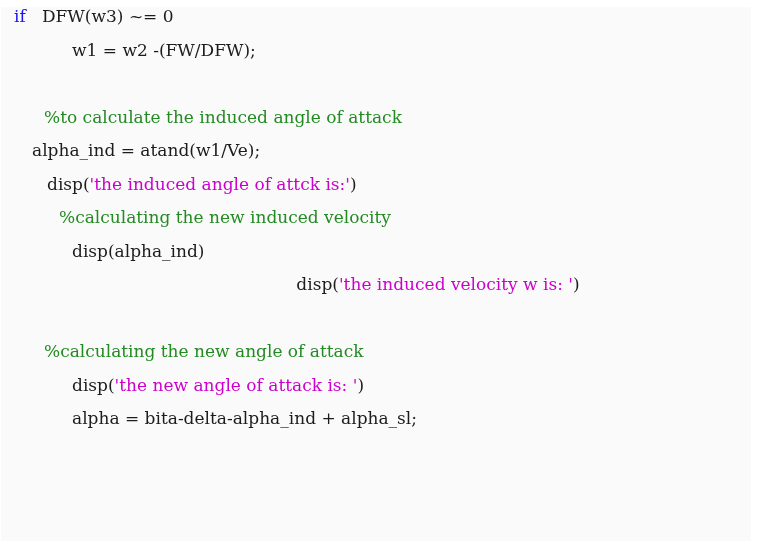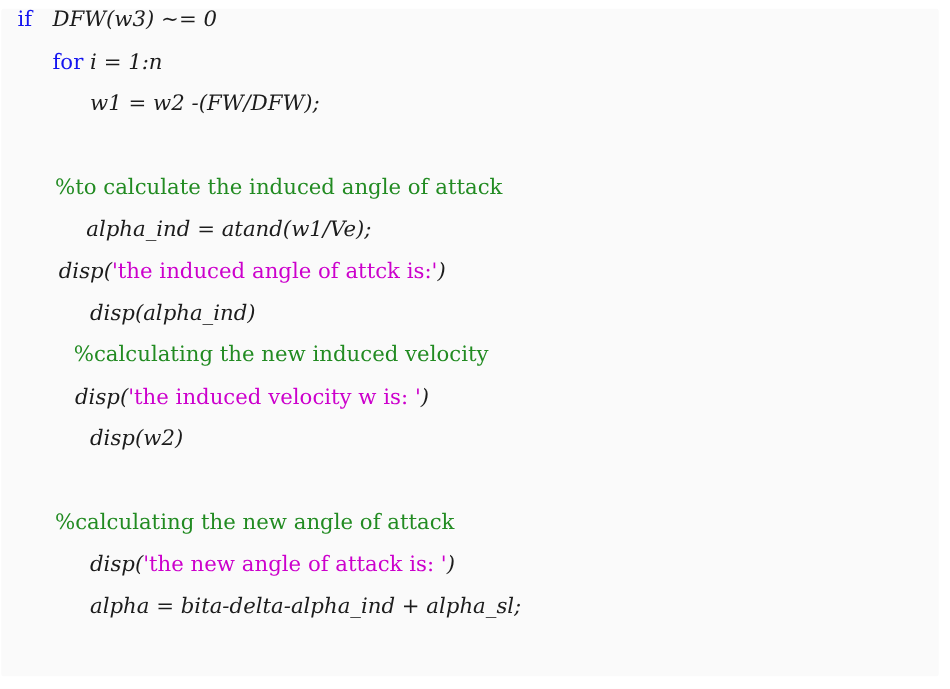--- a/index.html
+++ b/index.html
@@ -29,38 +29,36 @@
     top: 0;
     width: 760px;
     font-size: 17px;
   }
   .code-line {
     height: 33.5px;
     line-height: 33.5px;
     white-space: pre;
     color: var(--c-plain, #1c1c1c);
   }
-  .seg-plain   { color: var(--c-plain, #1c1c1c); font-style: italic; }
+  .seg-plain   { color: var(--c-plain, #1c1c1c); }
   .seg-keyword { color: var(--c-keyword, #0000ff); text-align: right; }
   .seg-comment { color: var(--c-comment, #228b22); }
   .seg-string  { color: var(--c-string, #cc00cc); }
 </style>
 </head>
 <body>
 
 <div class="code-panel"></div>
 <div class="code-block">
     <div class="code-line" style="padding-left: 14px;"><span class="seg-keyword">if</span><span class="seg-plain">   DFW(w3) ~= 0</span></div>
-    <div class="code-line" style="padding-left: 42px;"><span class="seg-keyword">for</span><span class="seg-plain"> i = 1:n</span></div>
     <div class="code-line" style="padding-left: 72px;"><span class="seg-plain">w1 = w2 -(FW/DFW);</span></div>
     <div class="code-line" style="padding-left: 0px;"></div>
     <div class="code-line" style="padding-left: 44px;"><span class="seg-comment">%to calculate the induced angle of attack</span></div>
-    <div class="code-line" style="padding-left: 69px;"><span class="seg-plain">alpha_ind = atand(w1/Ve);</span></div>
+    <div class="code-line" style="padding-left: 32px;"><span class="seg-plain">alpha_ind = atand(w1/Ve);</span></div>
     <div class="code-line" style="padding-left: 47px;"><span class="seg-plain">disp(</span><span class="seg-string">'the induced angle of attck is:'</span><span class="seg-plain">)</span></div>
+    <div class="code-line" style="padding-left: 59px;"><span class="seg-comment">%calculating the new induced velocity</span></div>
     <div class="code-line" style="padding-left: 72px;"><span class="seg-plain">disp(alpha_ind)</span></div>
-    <div class="code-line" style="padding-left: 59px;"><span class="seg-comment">%calculating the new induced velocity</span></div>
-    <div class="code-line" style="padding-left: 60px;"><span class="seg-plain">disp(</span><span class="seg-string">'the induced velocity w is: '</span><span class="seg-plain">)</span></div>
-    <div class="code-line" style="padding-left: 72px;"><span class="seg-plain">disp(w2)</span></div>
+    <div class="code-line" style="padding-left: 116px; text-align: center;"><span class="seg-plain">disp(</span><span class="seg-string">'the induced velocity w is: '</span><span class="seg-plain">)</span></div>
     <div class="code-line" style="padding-left: 0px;"></div>
     <div class="code-line" style="padding-left: 44px;"><span class="seg-comment">%calculating the new angle of attack</span></div>
     <div class="code-line" style="padding-left: 72px;"><span class="seg-plain">disp(</span><span class="seg-string">'the new angle of attack is: '</span><span class="seg-plain">)</span></div>
     <div class="code-line" style="padding-left: 72px;"><span class="seg-plain">alpha = bita-delta-alpha_ind + alpha_sl;</span></div>
   </div>
 
 </body></html>

